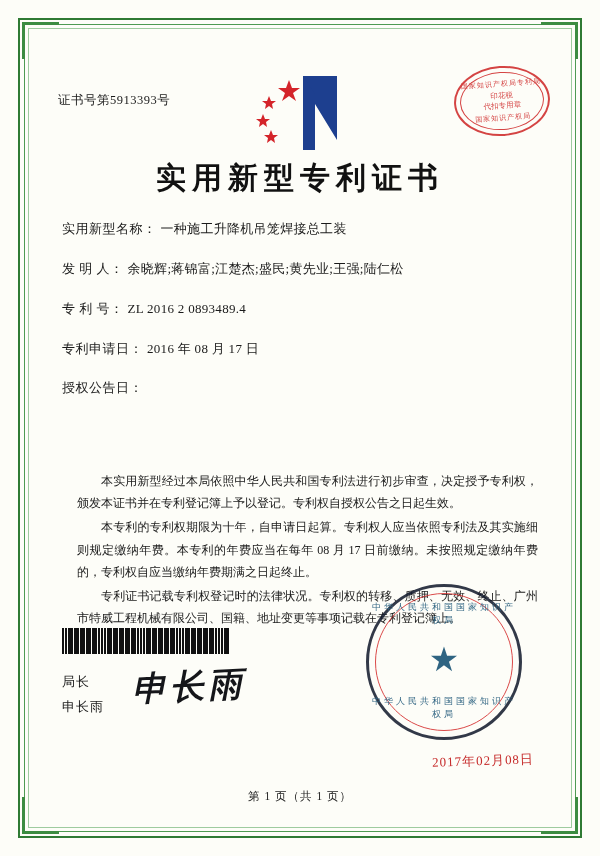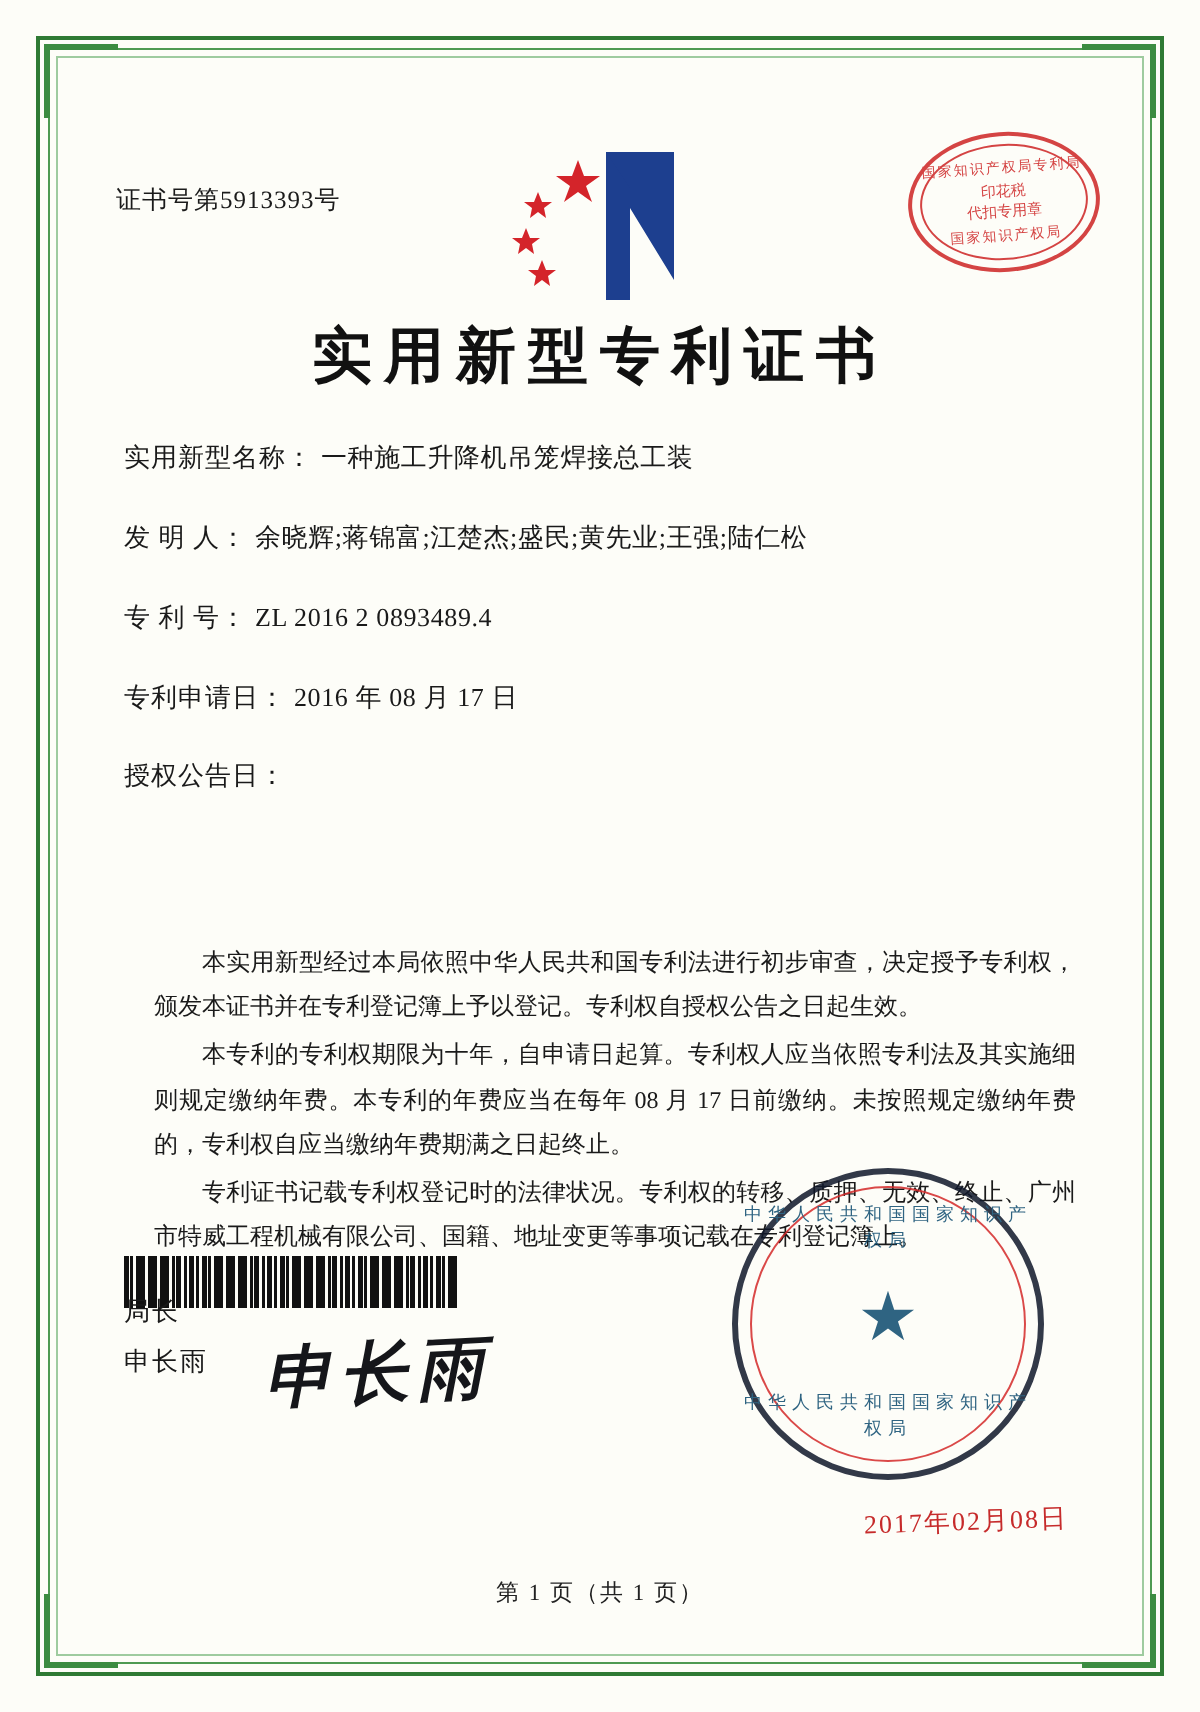--- a/index.html
+++ b/index.html
@@ -192,21 +192,21 @@
       repeating-linear-gradient(90deg,
         #111 0px, #111 1.5px, transparent 1.5px, transparent 3px),
       repeating-linear-gradient(90deg,
         #111 0px, #111 2.5px, transparent 2.5px, transparent 6.5px);
   }
 
   
   .sign-block {
     position: absolute;
     left: 22px;
-    top: 604px;
+    top: 630px;
     font-size: 13px;
     line-height: 1.9;
     letter-spacing: 1px;
   }
   .handwriting {
     position: absolute;
     left: 92px;
     top: 624px;
     font-family: "Liberation Serif", serif;
     font-size: 34px;

